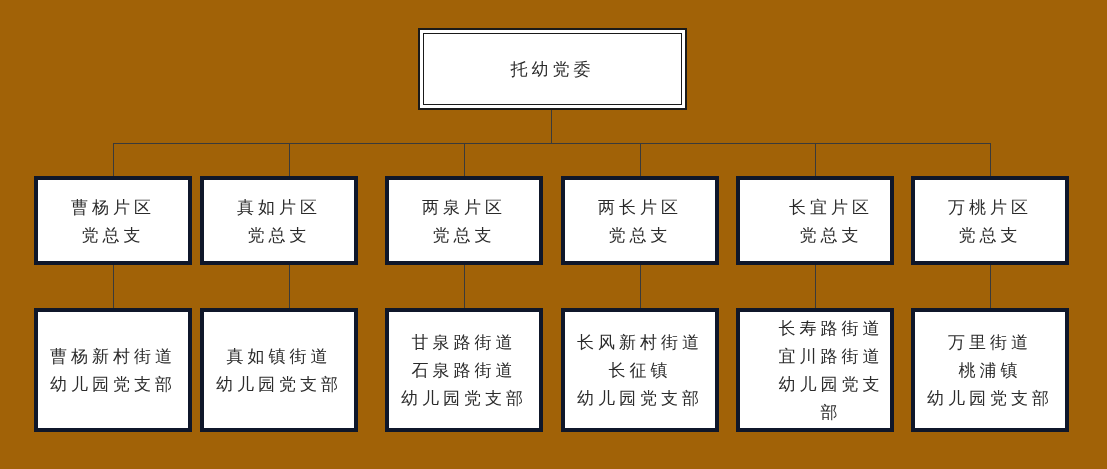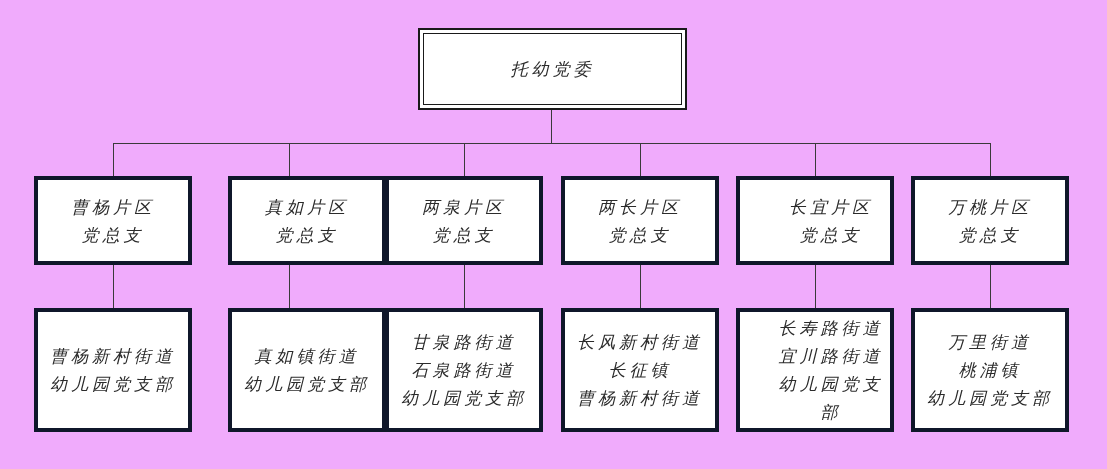--- a/index.html
+++ b/index.html
@@ -5,24 +5,23 @@
   html, body {
     margin: 0;
     padding: 0;
     background: #ffffff;
     font-family: "DejaVu Serif", "Liberation Serif", serif;
   }
   .canvas {
     position: relative;
     width: 1107px;
     height: 469px;
-    background: #f0abfc;
+    background: #a16207;
     overflow: hidden;
     color: #2b2b2b;
-    font-style: italic;
   }
   .label {
     white-space: pre-line;
     text-align: center;
     font-size: 17px;
     line-height: 28px;
     letter-spacing: 4px;
     color: #2b2b2b;
   }
   
@@ -61,21 +60,21 @@
   .node.kindergarten { top: 308px; height: 124px; }
   
   .line {
     position: absolute;
     background: #3a3a3a;
   }
   .line.v { width: 1px; }
   .line.h { height: 1px; }
   
   .col0 { left: 34px; }  .cx0 { left: 113px; }
-  .col1 { left: 228px; align-items: center; } .cx1 { left: 289px; }
+  .col1 { left: 200px; align-items: center; } .cx1 { left: 289px; }
   .col2 { left: 385px; } .cx2 { left: 464px; }
   .col3 { left: 561px; } .cx3 { left: 640px; }
   .col4 { left: 736px; padding-left: 32px; } .cx4 { left: 815px; }
   .col5 { left: 911px; } .cx5 { left: 990px; }
   .drop { top: 143px; height: 33px; }
   .mid  { top: 265px; height: 43px; }
 </style>
 </head>
 <body>
 
@@ -138,21 +137,21 @@
 幼儿园党支部</span>
   </div>
   <div class="node kindergarten col2">
     <span class="label">甘泉路街道
 石泉路街道
 幼儿园党支部</span>
   </div>
   <div class="node kindergarten col3">
     <span class="label">长风新村街道
 长征镇
-曹杨新村街道</span>
+幼儿园党支部</span>
   </div>
   <div class="node kindergarten col4">
     <span class="label">长寿路街道
 宜川路街道
 幼儿园党支部</span>
   </div>
   <div class="node kindergarten col5">
     <span class="label">万里街道
 桃浦镇
 幼儿园党支部</span>

